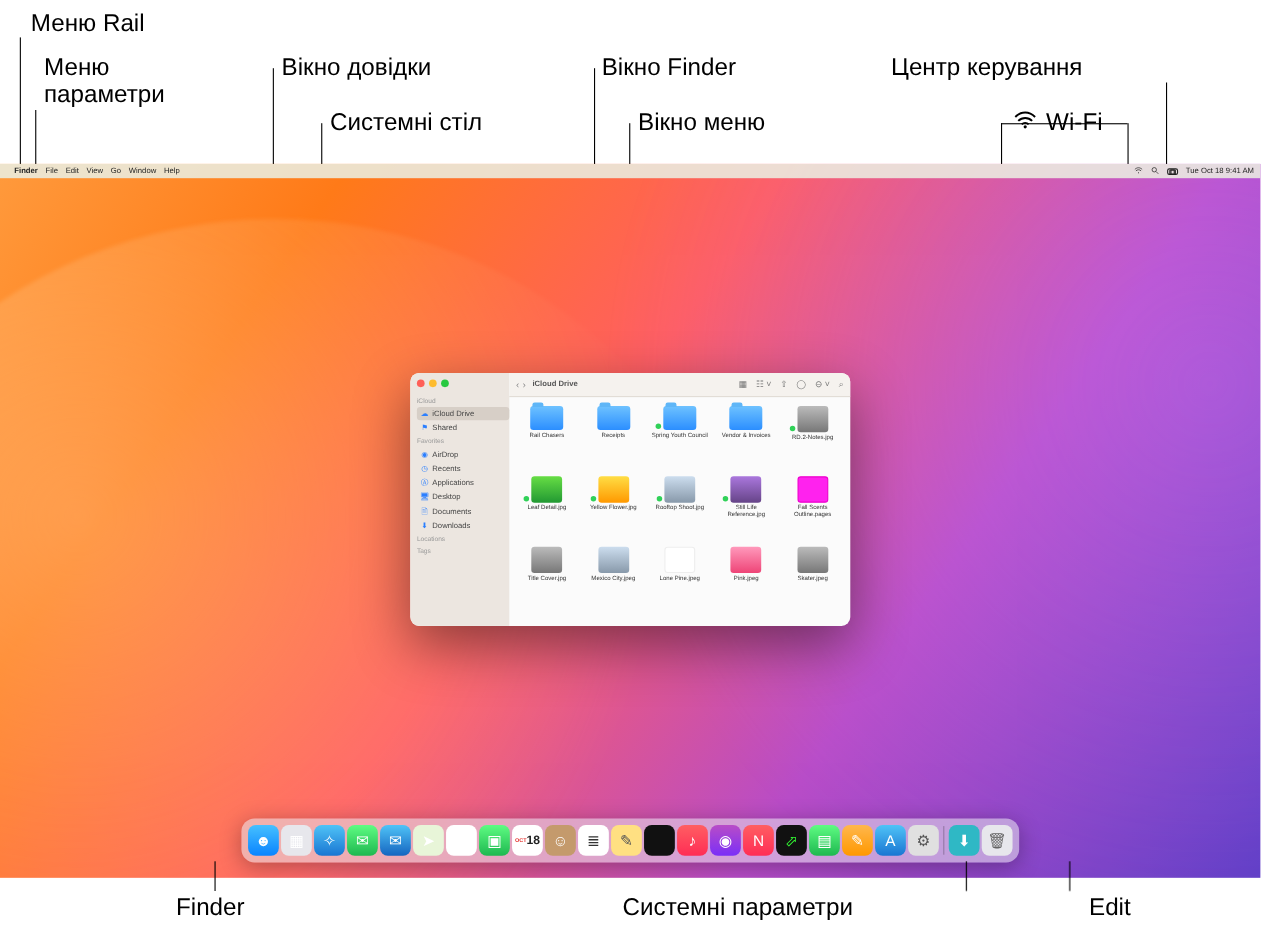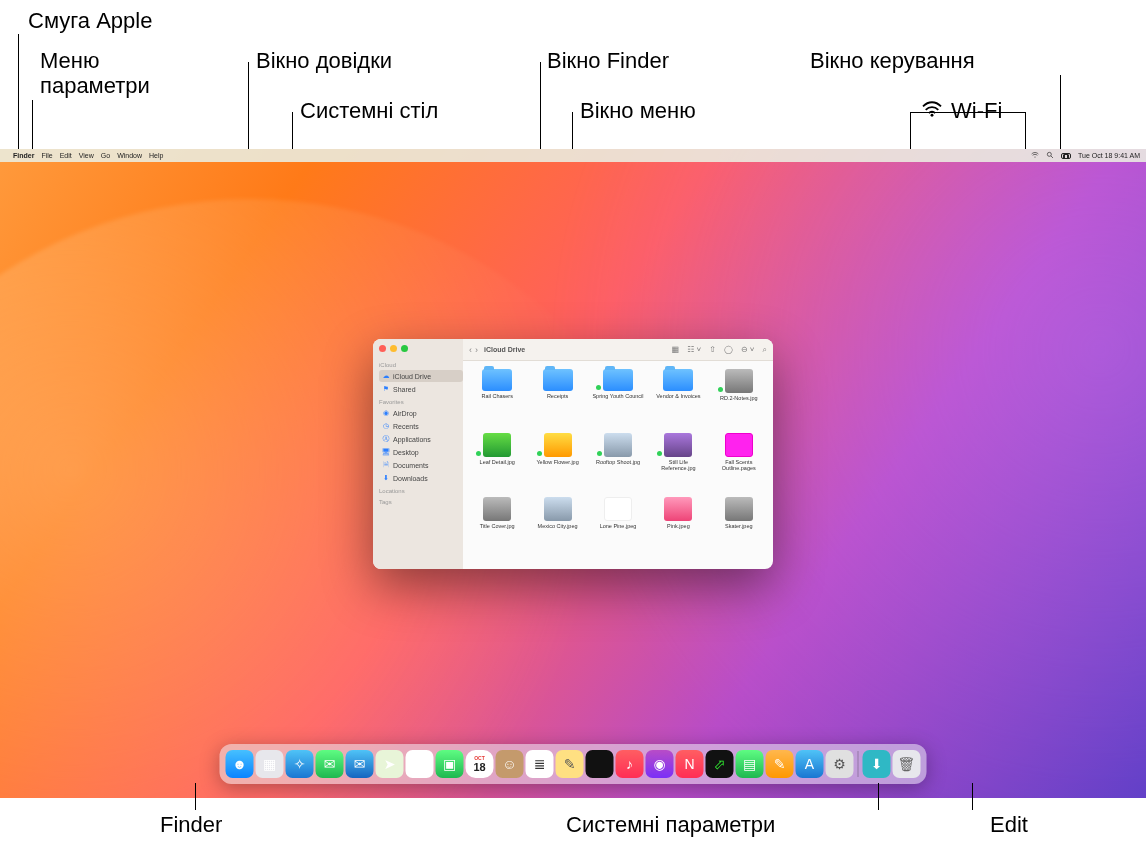--- a/index.html
+++ b/index.html
@@ -65,21 +65,21 @@
   .dock-icon{width:28px;height:28px;border-radius:7px;display:flex;align-items:center;justify-content:center;font-size:14px;color:#fff;}
   .dock-sep{width:1px;height:26px;background:rgba(0,0,0,.25);margin:0 2px;}
   .di-finder{background:linear-gradient(#46c0ff,#0a84ff);}
   .di-launchpad{background:#e7e7ec;}
   .di-safari{background:linear-gradient(#4fc3f7,#1976d2);}
   .di-messages{background:linear-gradient(#5efc82,#1eb850);}
   .di-mail{background:linear-gradient(#4fc3f7,#1565c0);}
   .di-maps{background:#e8f5d8;}
   .di-photos{background:#fff;}
   .di-facetime{background:linear-gradient(#5efc82,#1eb850);}
-  .di-calendar{background:#fff;color:#e53935;font-weight:700;font-size:8px;flex-direction:column;border-radius:10px;}
+  .di-calendar{background:#fff;color:#e53935;font-weight:700;font-size:8px;flex-direction:row;}
   .di-contacts{background:#c49a6c;}
   .di-reminders{background:#fff;}
   .di-notes{background:#ffe082;}
   .di-tv{background:#111;}
   .di-music{background:linear-gradient(#ff5e62,#ff2d55);}
   .di-podcasts{background:linear-gradient(#b84cc7,#7b2ff7);}
   .di-news{background:linear-gradient(#ff5e62,#ff2d55);}
   .di-stocks{background:#111;}
   .di-numbers{background:linear-gradient(#5efc82,#1eb850);}
   .di-pages{background:linear-gradient(#ffb74d,#ff9800);}
@@ -90,30 +90,30 @@
 
   
   .banno{position:absolute;font-size:22px;color:#000;}
 
   
   .conn{position:absolute;background:#000;}
 </style>
 </head>
 <body>
 
-<div class="anno" style="left:28px;top:8px;">Смуга Apple</div>
+<div class="anno" style="left:28px;top:8px;">Меню Rail</div>
 <div class="anno" style="left:40px;top:48px;">
   <span>Меню</span><br>
   <span>параметри</span>
 </div>
 <div class="anno" style="left:256px;top:48px;">Вікно довідки</div>
 <div class="anno" style="left:300px;top:98px;">Системні стіл</div>
 <div class="anno" style="left:547px;top:48px;">Вікно Finder</div>
 <div class="anno" style="left:580px;top:98px;">Вікно меню</div>
-<div class="anno" style="left:810px;top:48px;">Вікно керування</div>
+<div class="anno" style="left:810px;top:48px;">Центр керування</div>
 <div class="anno" style="left:951px;top:98px;">Wi-Fi</div>
 <span style="position:absolute;left:921px;top:100px;font-size:18px;">
 <svg width="22" height="18" viewBox="0 0 24 20">
       <path fill="none" stroke="#000" stroke-width="2" d="M2 7c6-6 14-6 20 0M5 11c4-4 10-4 14 0M8.5 14.5c2-2 5-2 7 0"></path>
       <circle cx="12" cy="17" r="1.6" fill="#000"></circle>
     </svg>
 </span>
 
 <div class="conn" style="left:18px;top:34px;width:1px;height:119px;"></div>
 <div class="conn" style="left:32px;top:100px;width:1px;height:53px;"></div>

